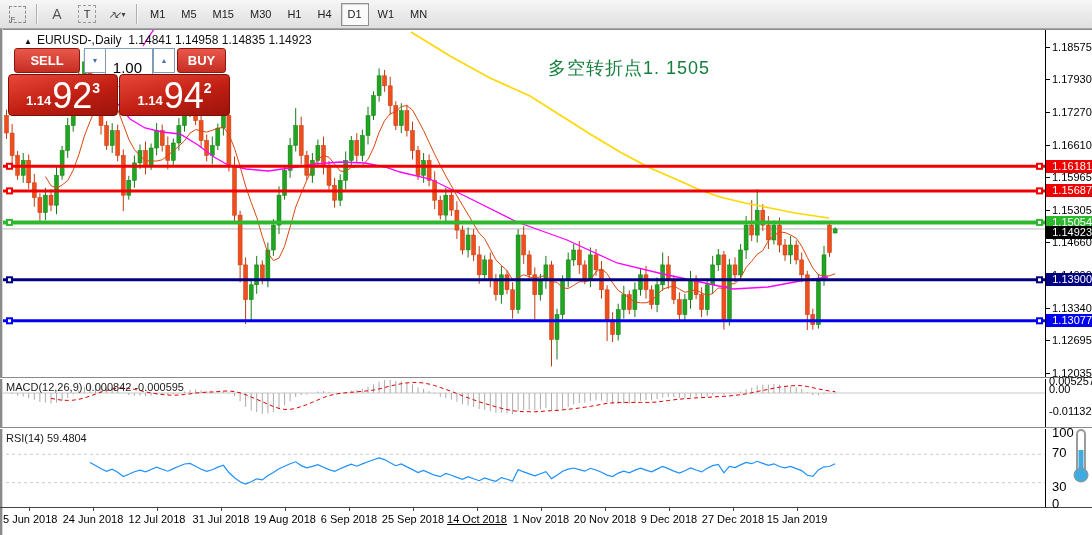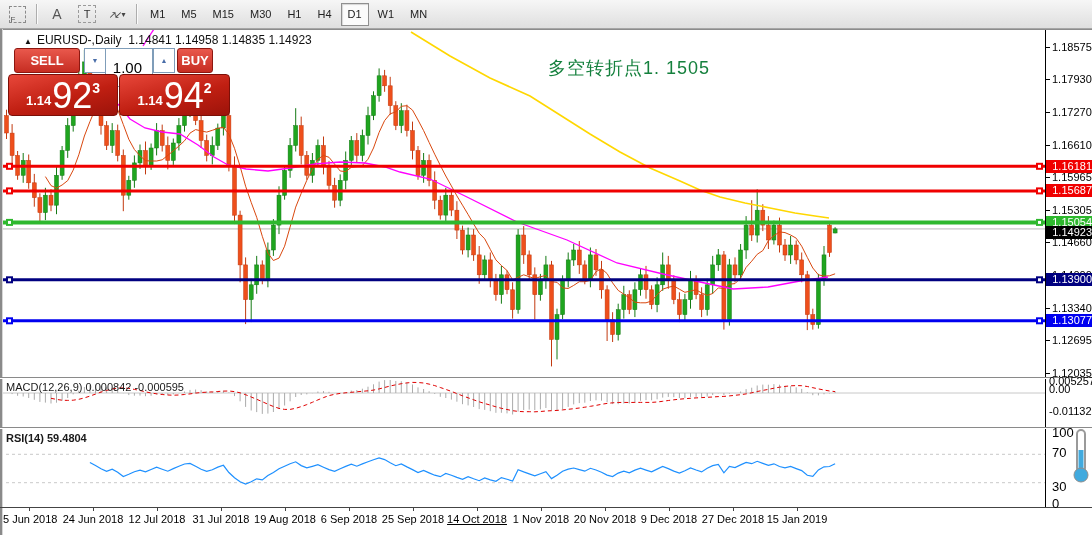--- a/index.html
+++ b/index.html
@@ -44,21 +44,21 @@
 
   
   #annot{position:absolute;left:548px;top:27px;font-size:18px;letter-spacing:1px;font-weight:500;}
 
   
   #tpanel{position:absolute;left:0;top:0;}
   .redbtn{position:absolute;height:25px;background:linear-gradient(#e9584c,#c62d22);
     border:1px solid #8d1710;border-radius:3px;color:#fff;font-weight:bold;font-size:13px;
     display:flex;align-items:center;justify-content:center;box-sizing:border-box;}
   #sellbtn{left:14px;top:19px;width:66px;}
-  #buybtn{left:177px;top:19px;width:36px;}
+  #buybtn{left:177px;top:19px;width:49px;}
   .spinbtn{position:absolute;top:19px;width:22px;height:25px;background:#fff;border:1px solid #7f9db9;
     box-sizing:border-box;color:#4a6ea9;font-size:7px;display:flex;align-items:center;justify-content:center;}
   #spindown{left:84px;} #spinup{left:153px;}
   #volinput{position:absolute;left:105px;top:19px;width:48px;height:39px;border:1px solid #7f9db9;
     box-sizing:border-box;font-size:15px;text-align:right;padding-right:10px;color:#000;
     font-family:"Liberation Sans",sans-serif;}
   .pricebox{position:absolute;top:45px;height:42px;border-radius:4px;color:#fff;
     background:linear-gradient(165deg,#e8473a 0%,#c01f12 55%,#9c130a 100%);
     border:1px solid #7c0f07;box-sizing:border-box;display:flex;align-items:flex-end;
     justify-content:center;padding-bottom:3px;}
@@ -68,21 +68,21 @@
   .pb-sup{font-size:14px;font-weight:bold;position:relative;top:-16px;}
 
   
   .ticklbl{position:absolute;left:1052px;font-size:11px;color:#000;line-height:12px;}
   .tickmark{position:absolute;left:1046px;width:4px;height:1px;background:#000;}
   .badge{position:absolute;left:1046px;width:46px;height:13px;color:#fff;font-size:11px;
     line-height:13px;padding-left:2px;box-sizing:border-box;text-align:right;}
 
   
   .indlbl{position:absolute;left:6px;font-size:11px;color:#1a1a1a;}
-  #macdlbl{top:352px;} #rsilbl{top:403px;font-weight:bold;}
+  #macdlbl{top:352px;} #rsilbl{top:403px;}
   .macd-ax{position:absolute;left:1049px;font-size:11px;color:#000;line-height:11px;}
   .rsi-ax{position:absolute;left:1052px;font-size:13px;color:#000;line-height:11px;}
 
   
   .datelbl{position:absolute;top:484px;font-size:11px;color:#000;transform:translateX(-50%);white-space:nowrap;}
   .datetick{position:absolute;top:478px;width:1px;height:4px;background:#444;}
 
   #thermo{left:1073px;top:399px;}
 </style>
 </head>

